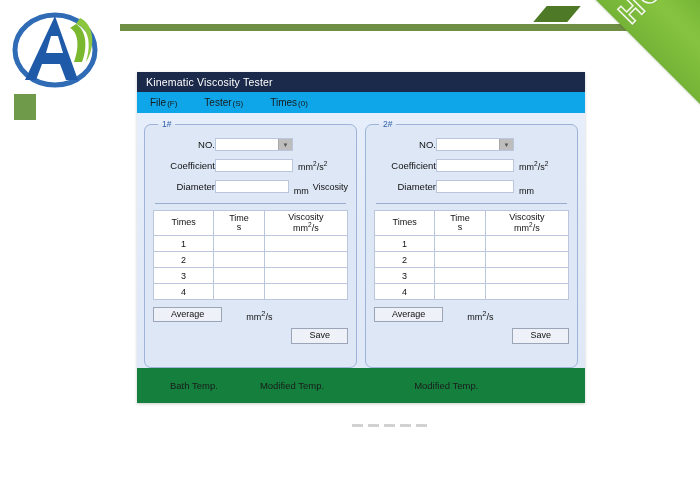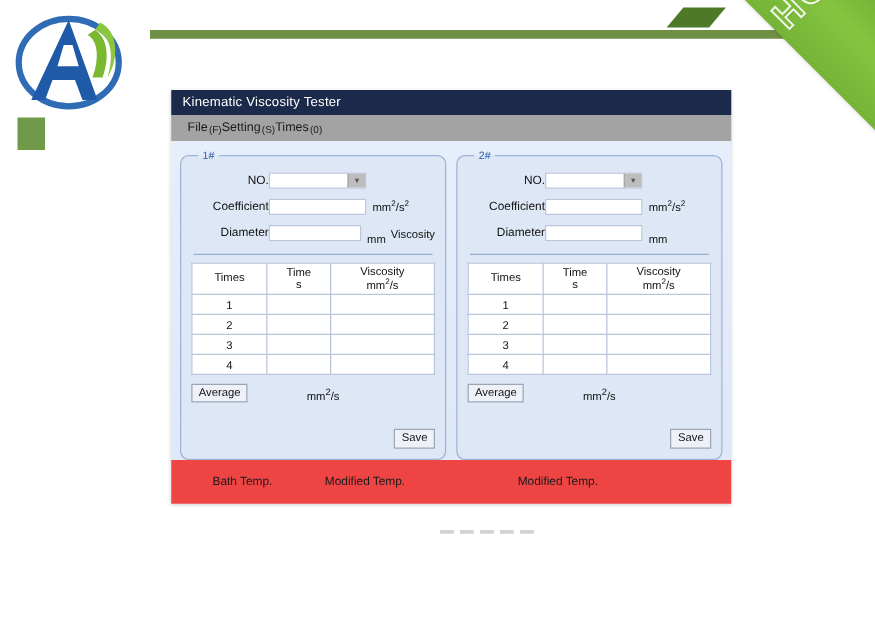--- a/index.html
+++ b/index.html
@@ -53,22 +53,22 @@
     position:absolute;left:137px;top:72px;width:448px;height:331px;
     background:#eef2fb;
     box-shadow:0 1px 3px rgba(0,0,0,.2);
   }
   .titlebar{
     height:20px;background:#1b2a4a;color:#ffffff;
     display:flex;align-items:center;padding:0 0 0 9px;
     font-size:10.5px;letter-spacing:.2px;
   }
   .menubar{
-    height:21px;background:#a3a3a3;display:flex;align-items:center;
-    padding-left:13px;font-size:10px;color:#1a1a1a;
+    height:21px;background:#0ea5e9;display:flex;align-items:center;
+    padding-left:13px;gap:27px;font-size:10px;color:#1a1a1a;
   }
   .menu-item{display:flex;align-items:flex-end;gap:1px;cursor:default;}
   .menu-item .mn{font-size:8px;padding-bottom:.5px;}
 
   .panels{
     position:relative;height:255px;
     background:linear-gradient(180deg,#e7eefb 0%,#dfe8f7 100%);
     padding:6px 7px 0 7px;box-sizing:border-box;
     display:flex;gap:8px;
   }
@@ -116,28 +116,28 @@
     font-size:9px;color:#111;font-weight:normal;padding:0;
   }
   table.meas thead th{height:24px;line-height:1.05;background:#ffffff;}
   table.meas th sup{font-size:6.5px;}
   table.meas td.idx{font-weight:normal;}
   .col-a{width:31%;} .col-b{width:26%;} .col-c{width:43%;}
 
   .avgrow{display:flex;align-items:center;margin-top:7px;}
   .btn{
     background:#eef1f7;border:1px solid #9aa6b8;font-size:9px;color:#111;
-    padding:1px 5px;cursor:default;font-family:"Liberation Sans", sans-serif;
+    padding:1px 17px;cursor:default;font-family:"Liberation Sans", sans-serif;
     line-height:1.25;
   }
-  .avg-unit{font-size:9px;color:#111;margin-left:47px;align-self:flex-end;}
-  .saverow{display:flex;justify-content:flex-end;margin-top:21px;}
+  .avg-unit{font-size:9px;color:#111;margin-left:24px;align-self:flex-end;}
+  .saverow{display:flex;justify-content:flex-end;margin-top:6px;}
 
   .statusbar{
-    height:35px;background:#ef4444;
+    height:35px;background:#15803d;
     display:flex;align-items:center;font-size:9.5px;color:#1a1a1a;
   }
   .statusbar .s1{margin-left:33px;}
   .statusbar .s2{margin-left:42px;}
   .statusbar .s3{margin-left:90px;}
 </style>
 </head>
 <body>
 
 <div class="top-rule"></div>
@@ -165,21 +165,21 @@
   <div class="titlebar">
     <span>Kinematic  Viscosity Tester</span>
   </div>
 
   <div class="menubar">
     <div class="menu-item">
       <span>File</span>
       <span class="mn">(F)</span>
     </div>
     <div class="menu-item">
-      <span>Setting</span>
+      <span>Tester</span>
       <span class="mn">(S)</span>
     </div>
     <div class="menu-item">
       <span>Times</span>
       <span class="mn">(0)</span>
     </div>
   </div>
 
   <div class="panels">
 

